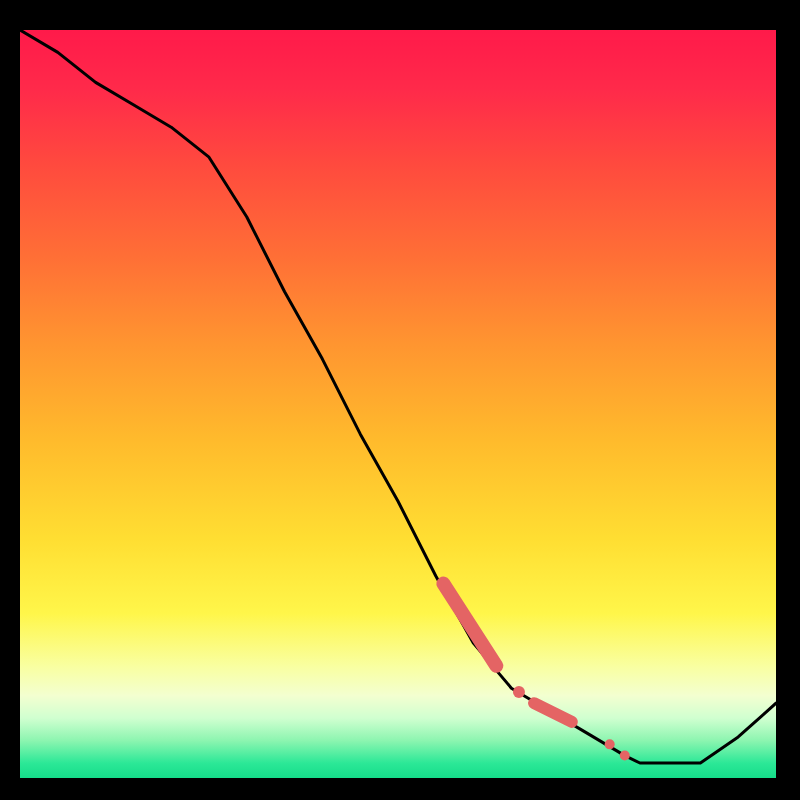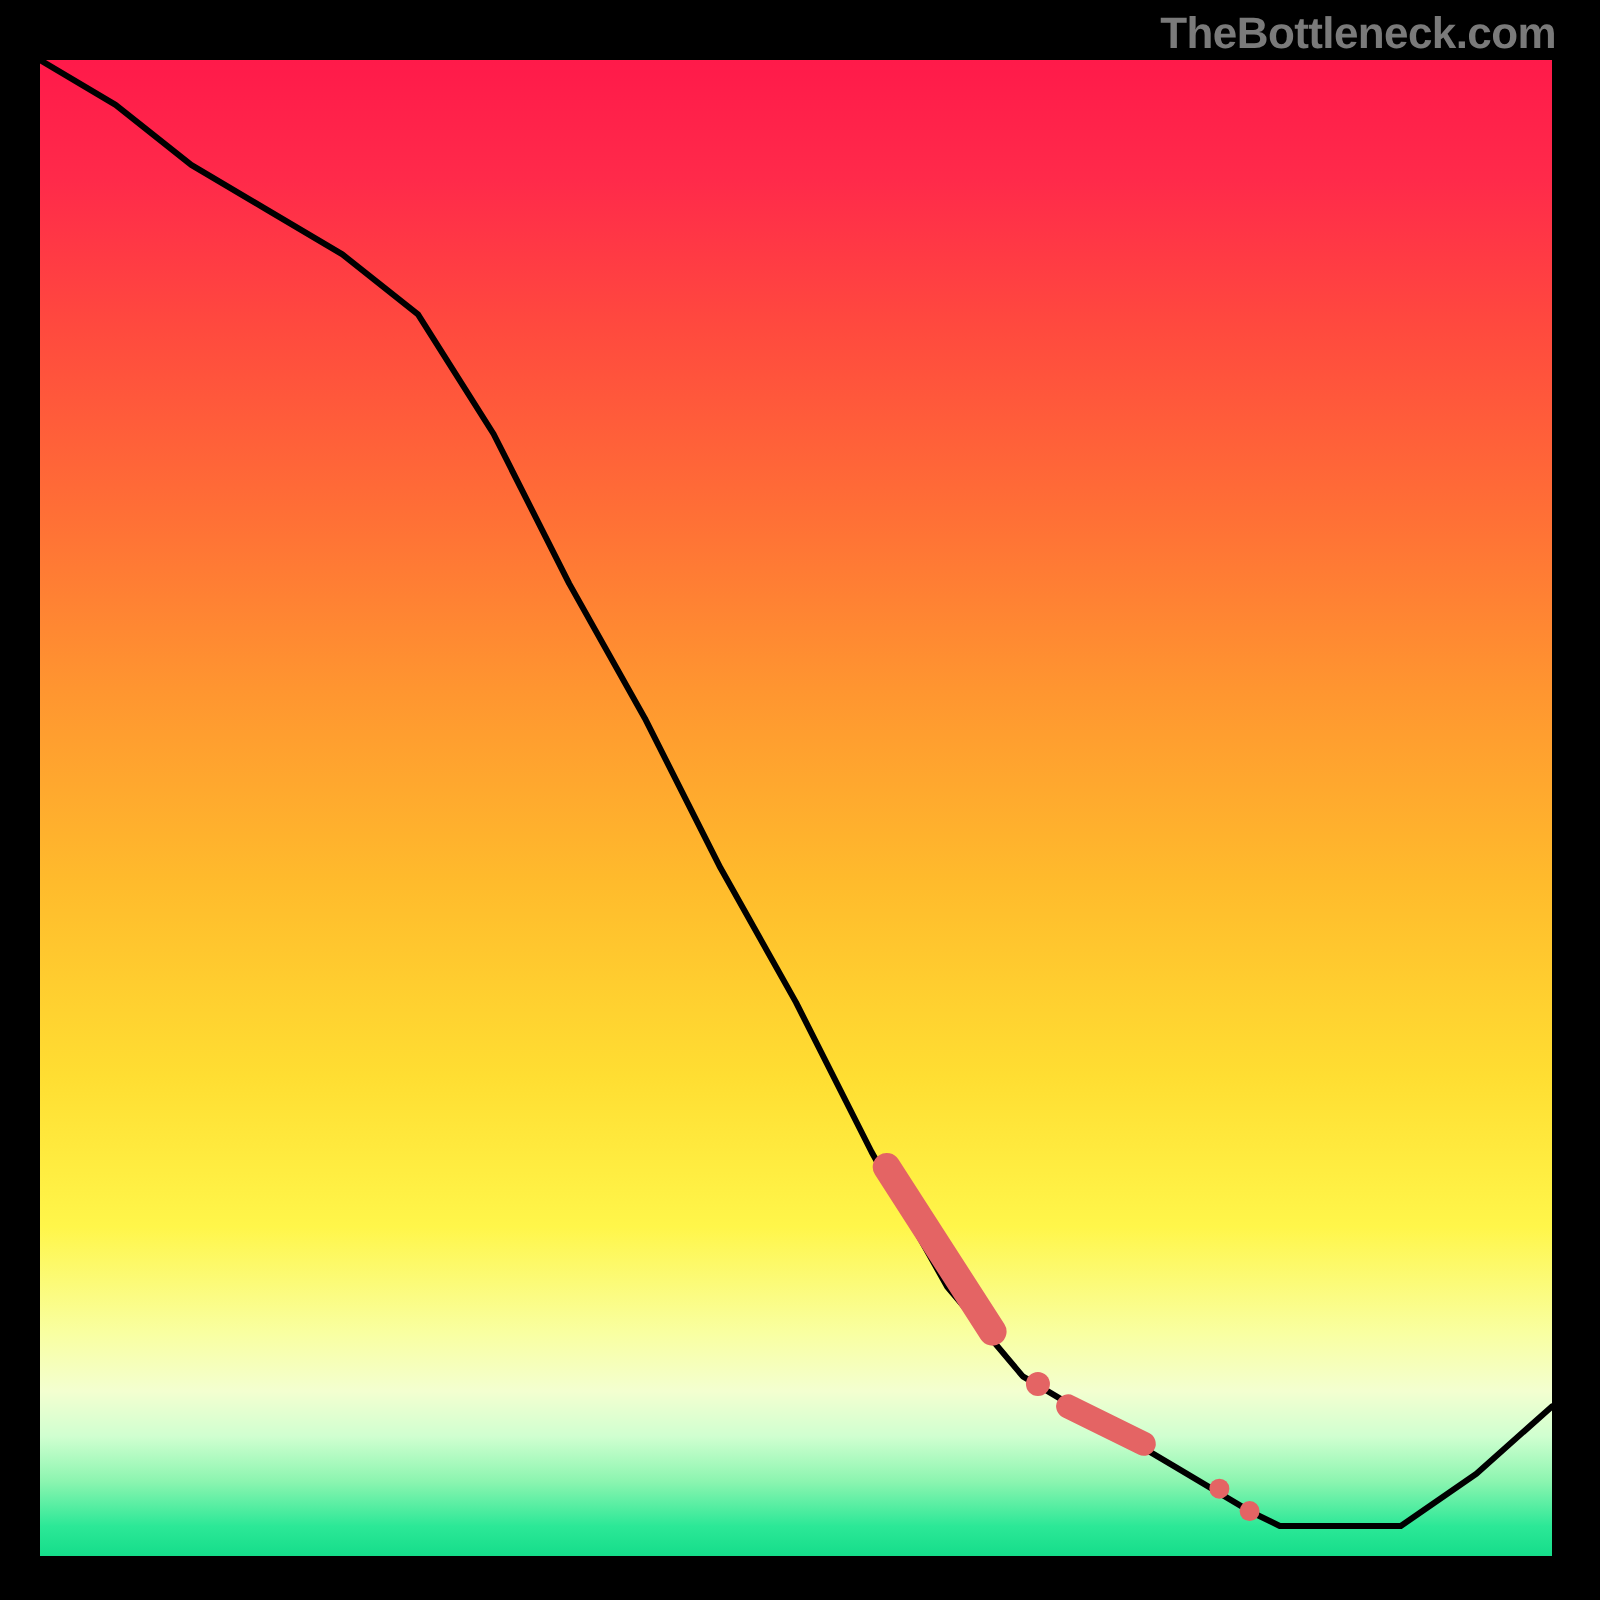--- a/index.html
+++ b/index.html
@@ -37,21 +37,20 @@
     display: block;
     width: 100%;
     height: 100%;
   }
 </style>
 </head>
 <body>
 
 <div class="stage">
 
-  <div class="watermark">TheBottleneck.com</div>
 
   <div class="plot-frame">
     <svg class="plot" viewBox="0 0 756 748" preserveAspectRatio="none">
       <defs>
         <linearGradient id="heat" x1="0" y1="0" x2="0" y2="1">
         <stop offset="0.0%" stop-color="#ff1a4a"></stop>
             <stop offset="8.0%" stop-color="#ff2a4a"></stop>
             <stop offset="18.0%" stop-color="#ff4a3e"></stop>
             <stop offset="30.0%" stop-color="#ff6e36"></stop>
             <stop offset="42.0%" stop-color="#ff9530"></stop>

